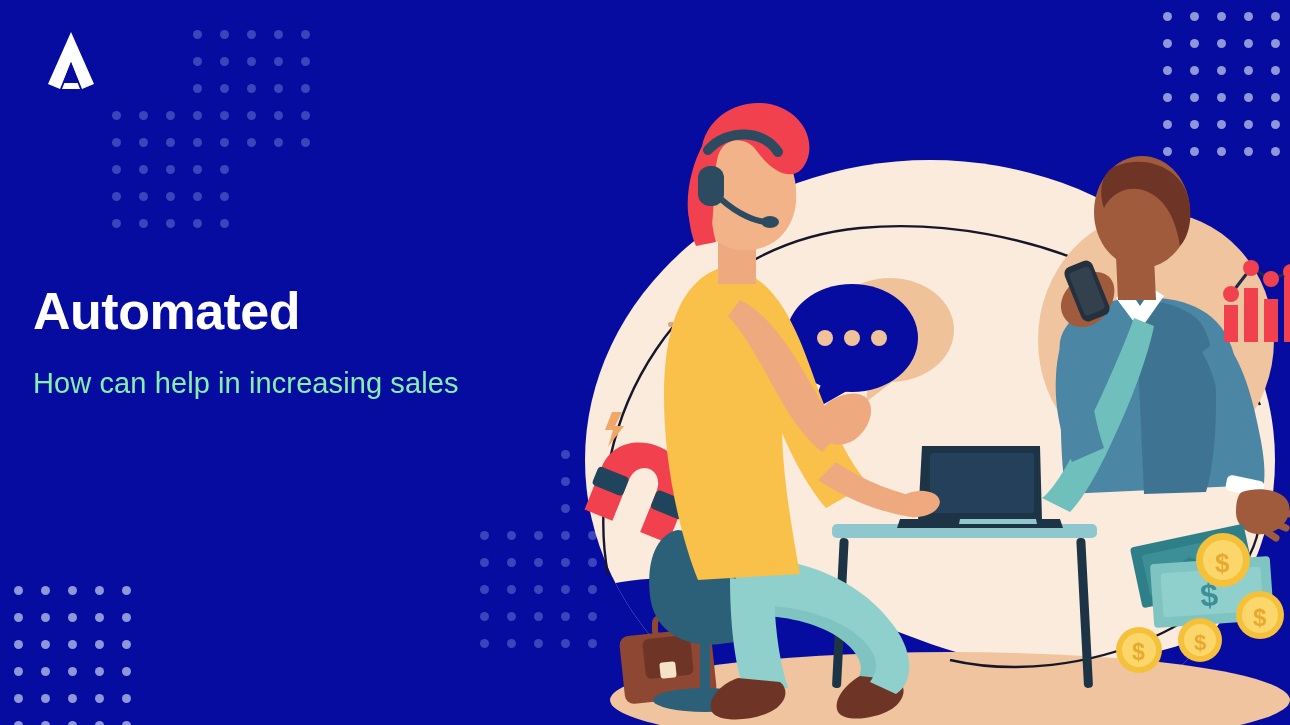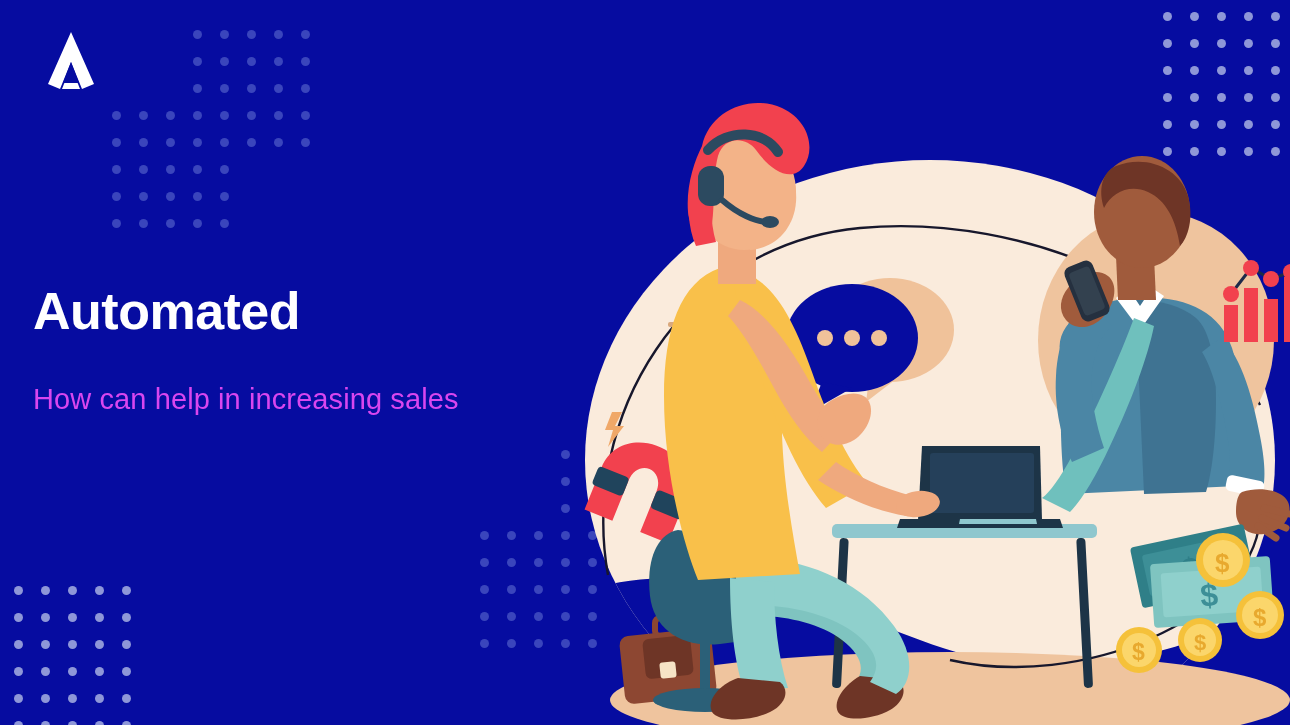--- a/index.html
+++ b/index.html
@@ -38,25 +38,25 @@
   
   .copy { position:absolute; left:33px; top:275px; width:620px; }
   .headline {
     color:#ffffff;
     font-size:52px;
     font-weight:bold;
     line-height:1.42;
     letter-spacing:-0.5px;
   }
   .subhead {
-    color:#d946ef;
+    color:#86efac;
     font-size:29px;
     font-weight:400;
     line-height:1.3;
-    margin-top:32px;
+    margin-top:16px;
     letter-spacing:0.1px;
   }
 
   
   .illustration { position:absolute; left:560px; top:0; width:730px; height:725px; }
   .illustration svg { display:block; width:100%; height:100%; }
 </style>
 </head>
 <body>
 

